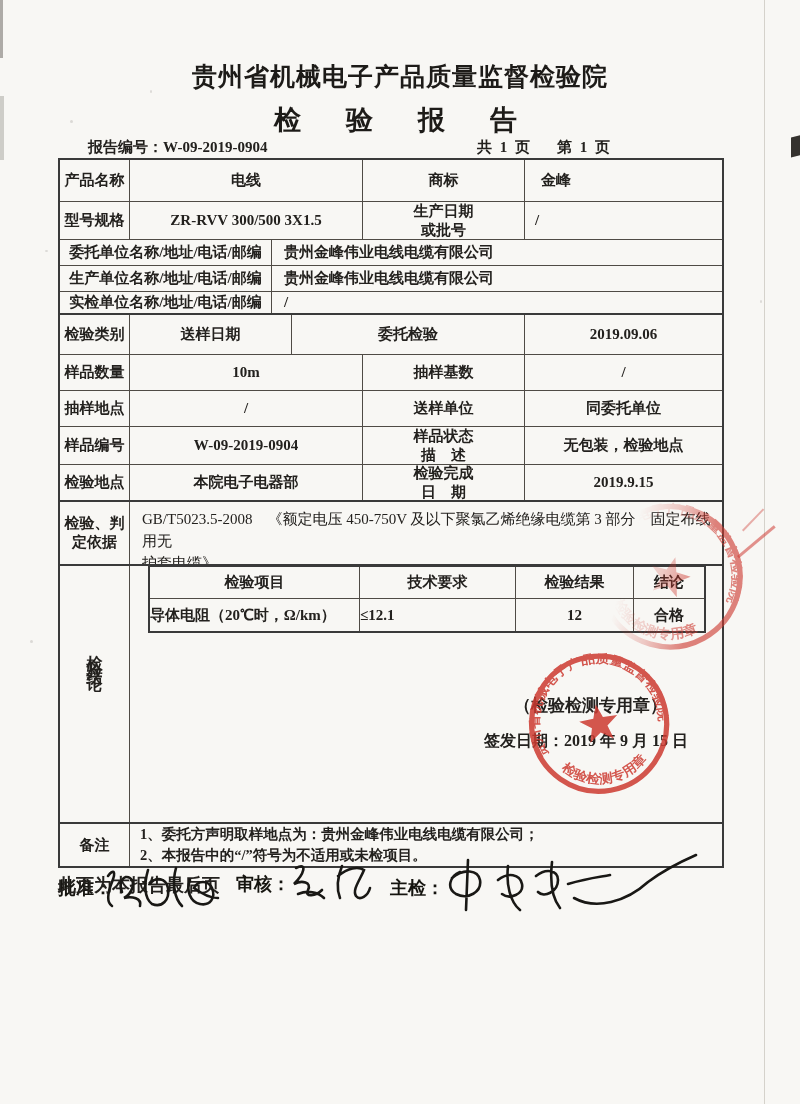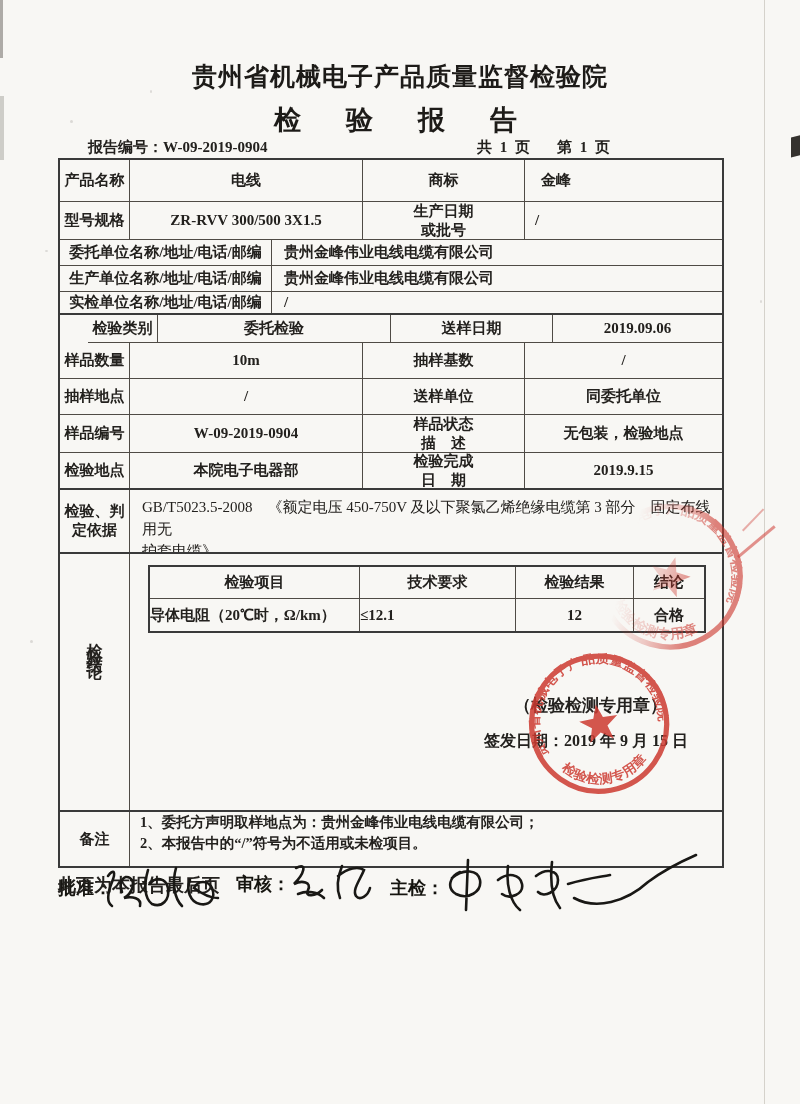--- a/index.html
+++ b/index.html
@@ -122,24 +122,24 @@
     <div class="row" style="height:26px;">
       <div class="c wl">生产单位名称/地址/电话/邮编</div>
       <div class="c grow end left pad12">贵州金峰伟业电线电缆有限公司</div>
     </div>
 
     <div class="row thick" style="height:23px;">
       <div class="c wl">实检单位名称/地址/电话/邮编</div>
       <div class="c grow end left pad12">/</div>
     </div>
 
-    <div class="row" style="height:28px;margin-left:28px;">
+    <div class="row" style="height:40px;">
       <div class="c w1">检验类别</div>
+      <div class="c w3">送样日期</div>
       <div class="c w2">委托检验</div>
-      <div class="c w3">送样日期</div>
       <div class="c w4 end">2019.09.06</div>
     </div>
 
     <div class="row" style="height:36px;">
       <div class="c w1">样品数量</div>
       <div class="c w2">10m</div>
       <div class="c w3">抽样基数</div>
       <div class="c w4 end">/</div>
     </div>
 

